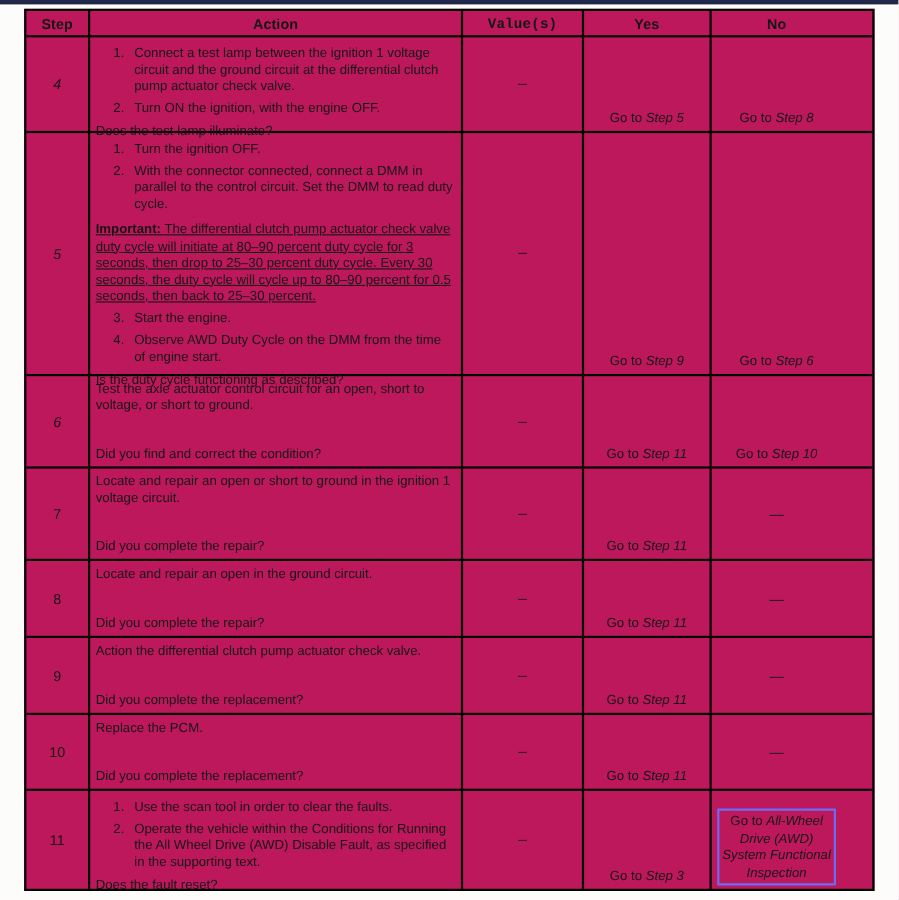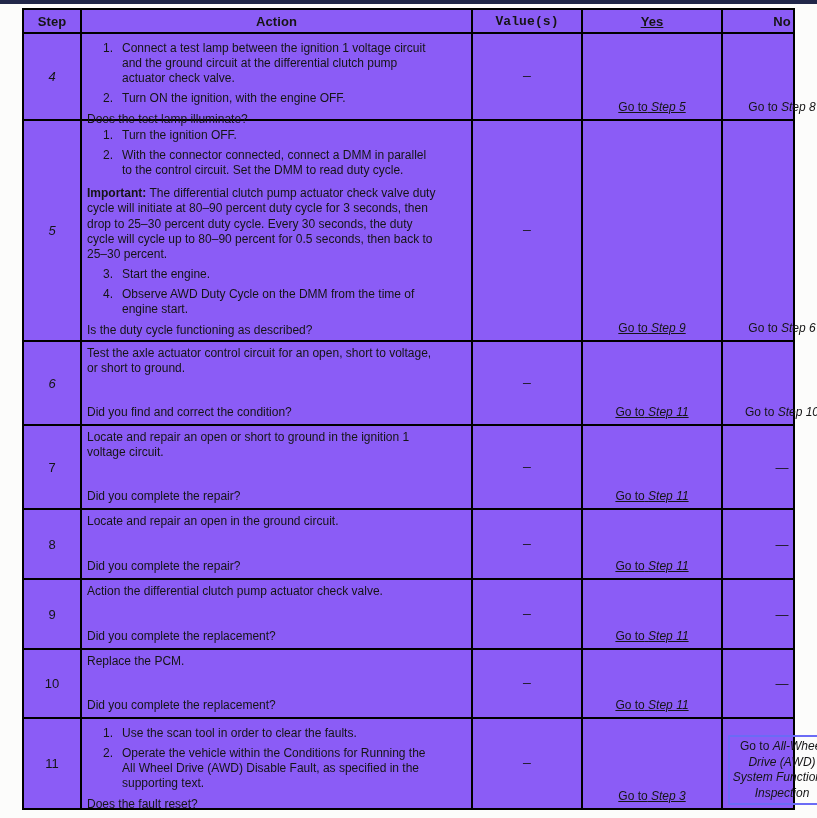--- a/index.html
+++ b/index.html
@@ -5,31 +5,31 @@
   html,body { margin:0; padding:0; background:#ffffff; }
   .page {
     position:relative; width:817px; height:818px;
     background:#fcfcfb; overflow:hidden;
     font-family:"Liberation Sans", sans-serif; color:#151515;
   }
   .topbar { position:absolute; top:0; left:0; width:817px; height:4px; }
 
   .dtable {
     position:absolute; left:22px; top:8px; width:773px;
-    border:2px solid #000; box-sizing:border-box; background:#8b5cf6;
+    border:2px solid #000; box-sizing:border-box; background:#be185d;
   }
   .row { display:flex; box-sizing:border-box; }
   .row + .row { border-top:2px solid #000; }
   .cell { box-sizing:border-box; position:relative; }
   .cell + .cell { border-left:2px solid #000; }
 
   .c-step  { width:56px;  flex:none; }
-  .c-action{ width:391px; flex:none; }
+  .c-action{ width:339px; flex:none; }
   .c-value { width:110px; flex:none;font-family:Liberation Mono, monospace; }
-  .c-yes   { width:140px; flex:none;text-decoration:underline; }
+  .c-yes   { width:116px; flex:none; }
   .c-no    { width:120px; flex:none; }
 
   .header { height:22px; }
   .hcell {
     display:flex; align-items:center; justify-content:center;
     font-weight:bold; font-size:13px; letter-spacing:0.1px;
   }
 
   .step-cell {
     display:flex; align-items:center; justify-content:center;
@@ -37,21 +37,21 @@
   }
   .step-cell.ital { font-style:italic; }
 
   .action-cell {
     display:flex; flex-direction:column; justify-content:space-between;
     padding:2px 5px 4px 5px; font-size:12px; line-height:1.26;
   }
   .item { display:flex; margin-top:5px; }
   .item .num { flex:none; width:14px; margin-left:16px; margin-right:5px; text-align:left; }
   .item .txt { max-width:310px; }
-  .important { margin:8px 0 0 0; max-width:352px; }
+  .important { margin:8px 0 0 0; max-width:352px;text-decoration:underline; }
   .important b { font-weight:bold; }
   .ptext { margin-top:2px; max-width:345px; }
   .question { margin-top:6px; }
 
   .value-cell {
     display:flex; align-items:center; justify-content:center; font-size:13px;
   }
   .goto-cell {
     display:flex; flex-direction:column; justify-content:flex-end;
     align-items:center; padding-bottom:5px; font-size:12px; text-align:left;

